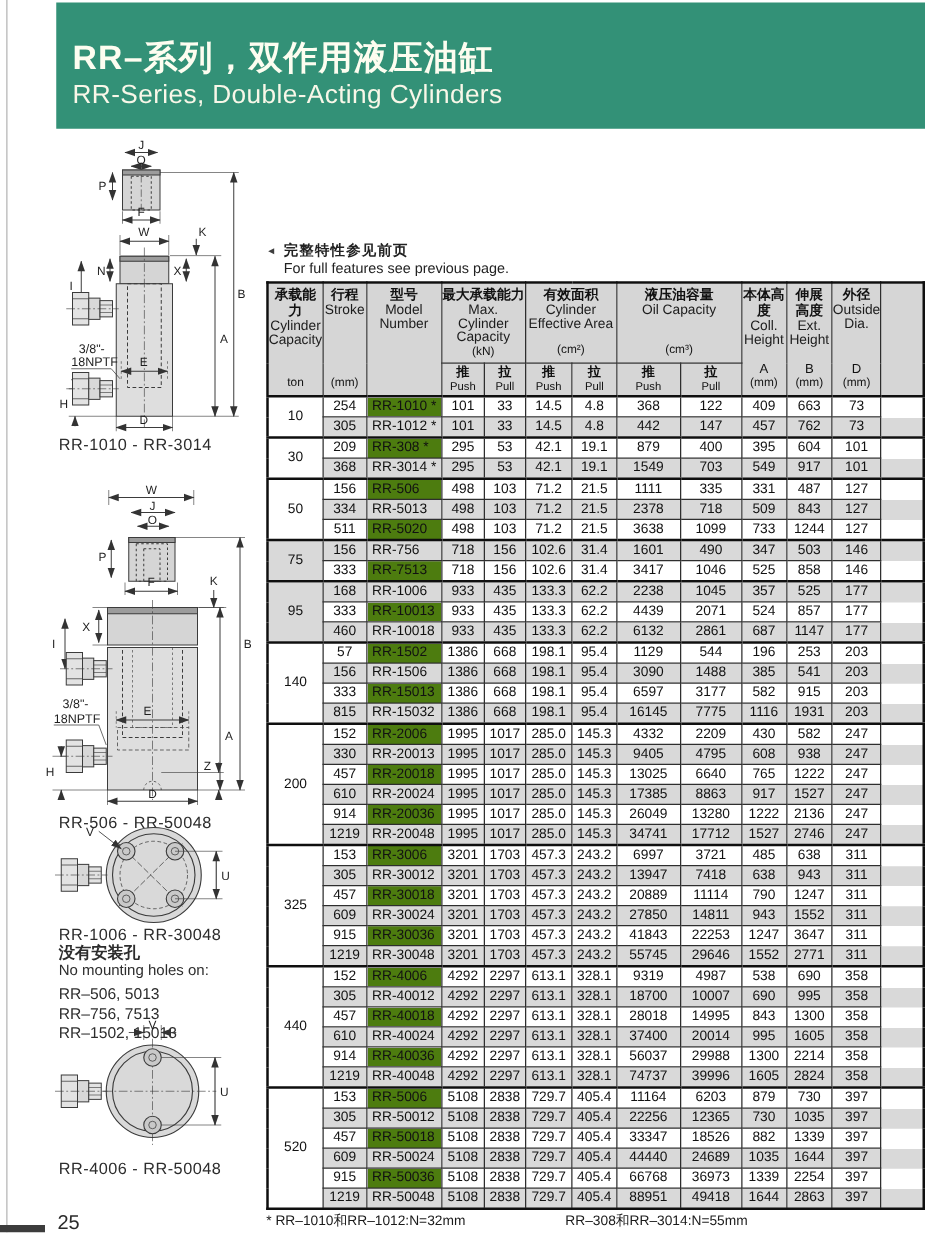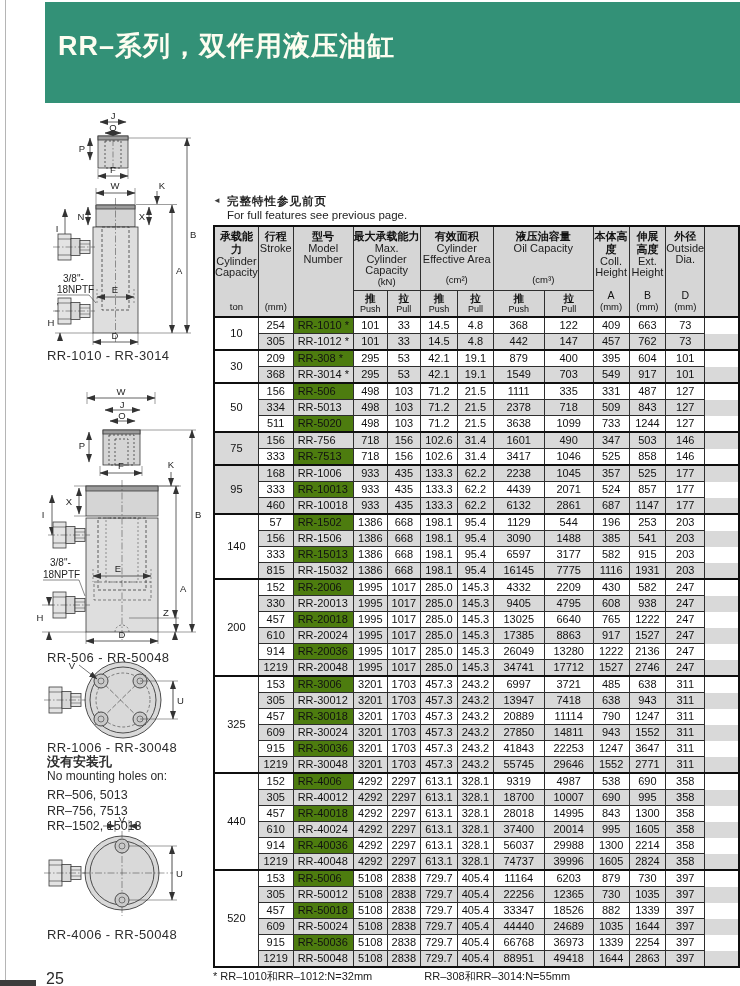--- a/index.html
+++ b/index.html
@@ -39,41 +39,42 @@
   th.model-h{background:#efae43;}
   th.empty-th{background:#ffffff;}
   table.spec tbody td{height:15px;line-height:15px;font-size:11px;background:#fff;}
   table.spec tbody tr.shaded td{background:#d9d9d9;}
   table.spec tbody td.cap-cell{background:#fff;font-size:11px;}
   table.spec tbody td.model-cell{background:#4d7c0f;text-align:left;padding-left:4px;}
   table.spec tbody td.empty-cell{background:#fff;border-top:none;border-bottom:none;}
   table.spec tbody tr.group-start td{border-top:2px solid #0f0f0f;}
   table.spec tbody tr.group-start td.empty-cell{border-top:2px solid #0f0f0f;}
 
-  .footnote{position:absolute;left:213px;top:969px;font-size:11px;color:#1a1a1a;display:flex;gap:52px;white-space:nowrap;}
+  .footnote{position:absolute;left:213px;top:969px;font-size:11px;color:#1a1a1a;display:flex;gap:80px;white-space:nowrap;}
   .pagenum{position:absolute;left:46px;top:970px;font-size:16px;color:#2a2a2a;}
 
   
   .dwg{position:absolute;}
   svg{font-family:"Liberation Sans",sans-serif;}
   svg text{fill:#1f1f1f;}
   .cap{position:absolute;left:47px;font-size:13px;color:#2d2d2d;letter-spacing:.4px;white-space:nowrap;}
   .noholes{position:absolute;left:47px;top:755px;color:#2d2d2d;}
   .noholes .nz{font-size:13px;font-weight:bold;line-height:14px;}
   .noholes .ne{font-size:12px;line-height:14px;margin-bottom:5px;}
   .noholes .nm{font-size:12.5px;line-height:15.5px;}
 </style>
 </head>
 <body>
 
 <div class="sheet">
   <div class="page-edge"></div>
 
   <div class="banner">
     <div class="t-zh">RR–系列，双作用液压油缸</div>
+    <div class="t-en">RR-Series, Double-Acting Cylinders</div>
   </div>
 
   <svg class="dwg" style="left:5px;top:112px" width="200" height="240" viewBox="0 0 200 240">
     <defs>
       <marker id="ae" markerWidth="9" markerHeight="8" refX="8" refY="4" orient="auto" markerUnits="userSpaceOnUse">
           <path d="M0,1 L8.5,4 L0,7 z" fill="#333"></path>
         </marker>
       <marker id="as" markerWidth="9" markerHeight="8" refX="0.5" refY="4" orient="auto" markerUnits="userSpaceOnUse">
           <path d="M8.5,1 L0,4 L8.5,7 z" fill="#333"></path>
         </marker>

